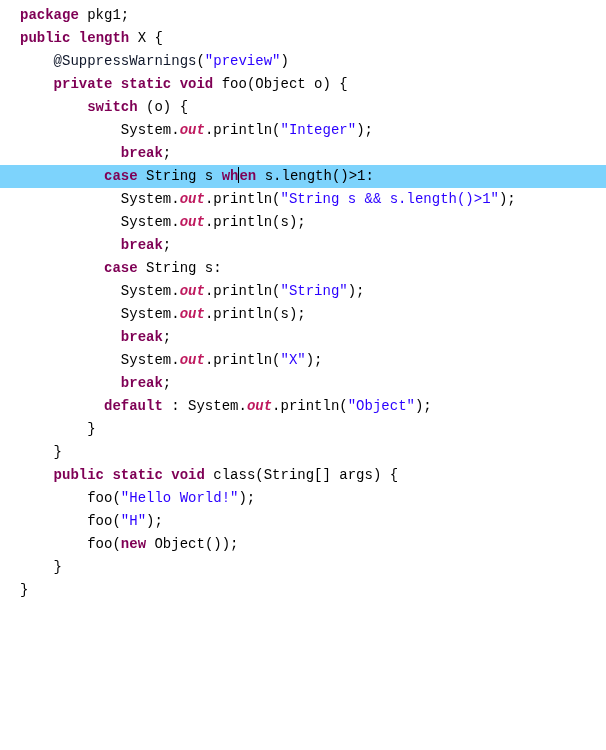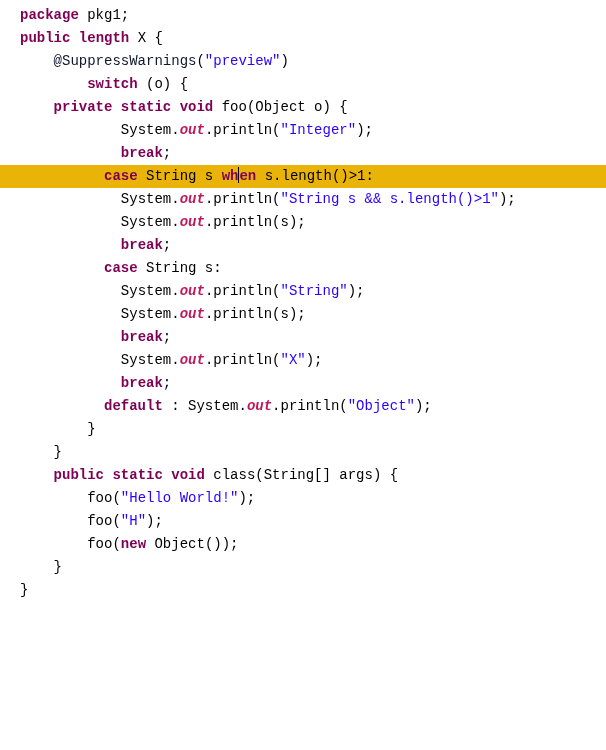--- a/index.html
+++ b/index.html
@@ -14,21 +14,21 @@
   }
   .code-container {
     padding: 4px 0 4px 0;
   }
   .line {
     white-space: pre;
     padding-left: 20px;
     position: relative;
   }
   .line.highlight {
-    background: #eab308;
+    background: #7dd3fc;
   }
   .kw   { color: #7f0055; font-weight: bold; }   
   .ann  { color: #0f172a; }                       
   .str  { color: #2a00ff; }                       
   .field{ color: #be185d; font-style: italic; font-weight: bold;}
   .cursor {
     display: inline-block;
     width: 0;
     border-left: 1px solid #000;
     height: 16px;
@@ -40,23 +40,23 @@
 <body>
 
 <div class="code-container">
 
 <div class="line"><span class="kw">package</span> <span>pkg1</span>;</div>
 
 <div class="line"><span class="kw">public</span> <span class="kw">length</span> <span>X</span> {</div>
 
 <div class="line">    <span class="ann">@SuppressWarnings</span>(<span class="str">"preview"</span>)</div>
 
+<div class="line">    <span class="kw">private</span> <span class="kw">static</span> <span class="kw">void</span> <span>foo</span>(<span>Object o</span>) {</div>
+
 <div class="line">        <span class="kw">switch</span> (<span>o</span>) {</div>
-
-<div class="line">    <span class="kw">private</span> <span class="kw">static</span> <span class="kw">void</span> <span>foo</span>(<span>Object o</span>) {</div>
 
 
 <div class="line">            <span>System</span>.<span class="field">out</span>.<span>println</span>(<span class="str">"Integer"</span>);</div>
 
 
 <div class="line">            <span class="kw">break</span>;</div>
 
 <div class="line highlight">          <span class="kw">case</span> <span>String s</span> <span class="kw">wh<span class="cursor"></span>en</span> <span>s.length()&gt;1</span>:</div>
 
 <div class="line">            <span>System</span>.<span class="field">out</span>.<span>println</span>(<span class="str">"String s &amp;&amp; s.length()&gt;1"</span>);</div>

